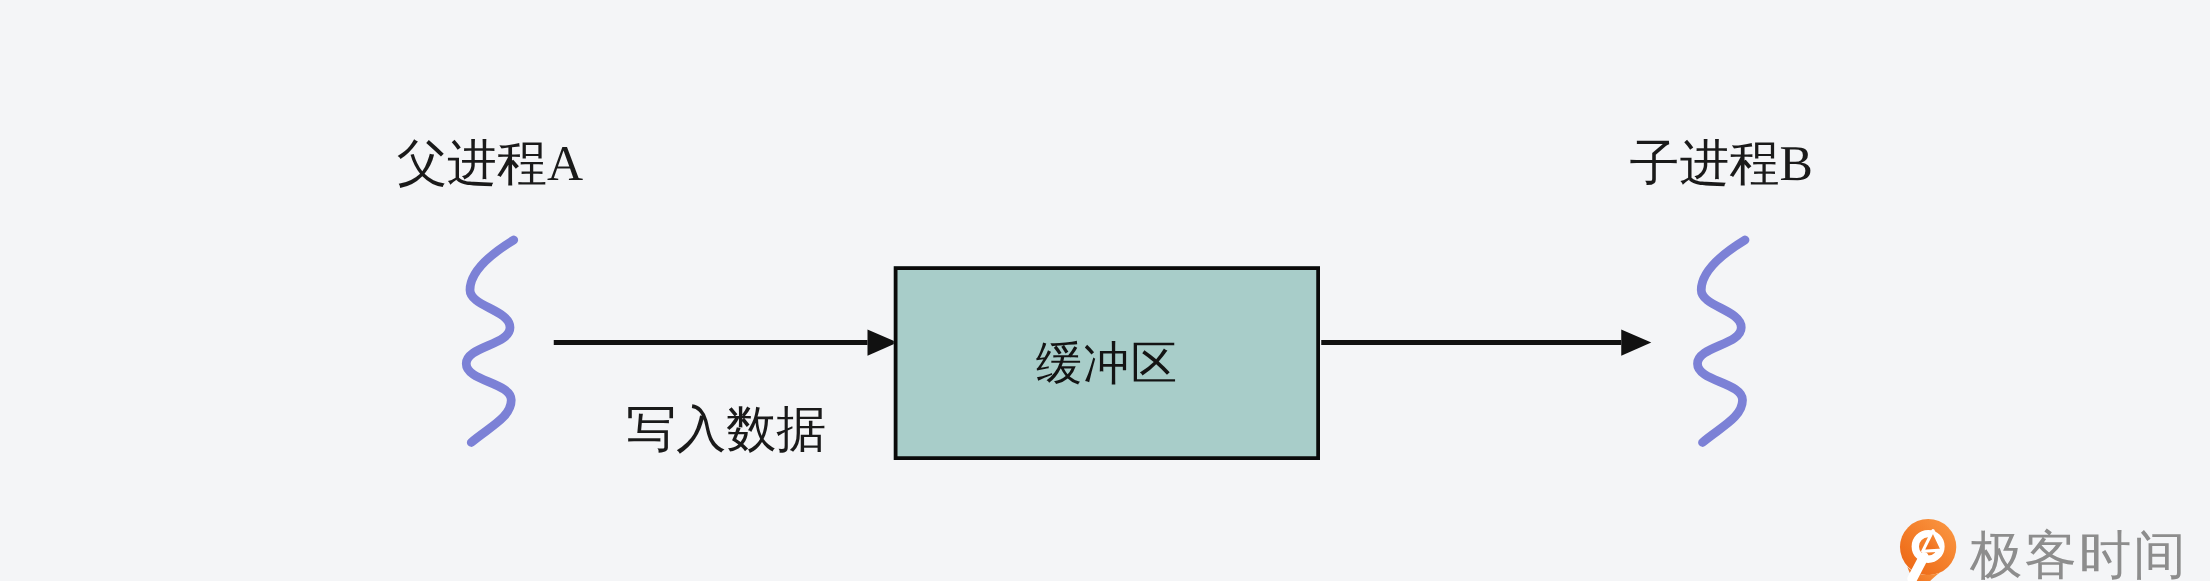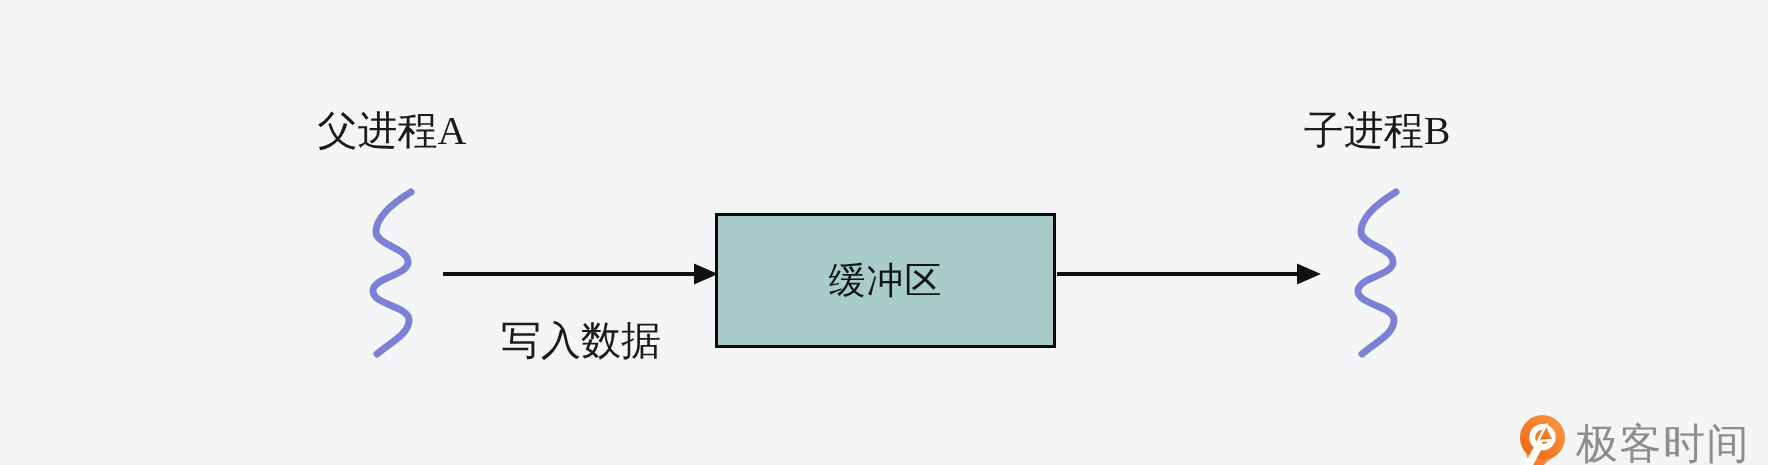--- a/index.html
+++ b/index.html
@@ -31,21 +31,21 @@
     white-space: nowrap;
     font-family: Liberation Serif, serif;
   }
   .proc-label.parent { left: 279px; }
   .proc-label.child  { left: 1264px; }
   .buffer-box {
     position: absolute;
     left: 715px;
     top: 213px;
     width: 341px;
-    height: 135px;
+    height: 155px;
     box-sizing: border-box;
     background: #a8cdc9;
     border: 3px solid #0a0a0a;
     display: flex;
     align-items: center;
     justify-content: center;
   }
   .buffer-box .box-label {
     font-size: 37px;
     color: #141414;
@@ -55,21 +55,20 @@
   .flow-label {
     position: absolute;
     top: 321px;
     width: 250px;
     height: 46px;
     line-height: 46px;
     text-align: center;
     font-size: 40px;
     color: #1a1a1a;
     white-space: nowrap;
-    font-family: Liberation Mono, monospace;
   }
   .flow-label.write { left: 456px; }
   .flow-label.read  { left: 1066px; }
   .brand {
     position: absolute;
     left: 1519px;
     top: 413px;
     display: flex;
     align-items: center;
   }

